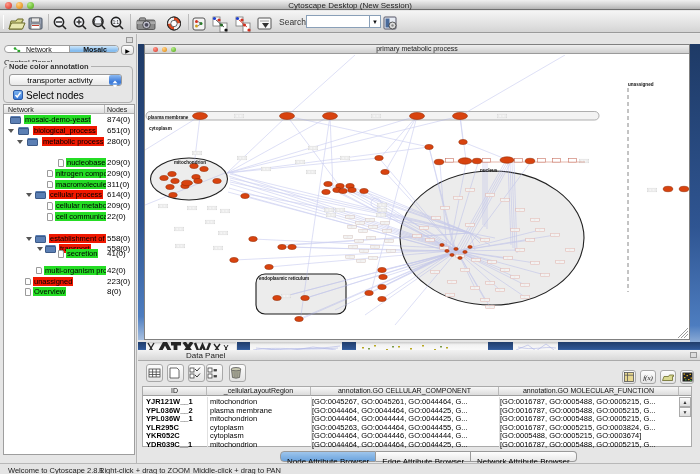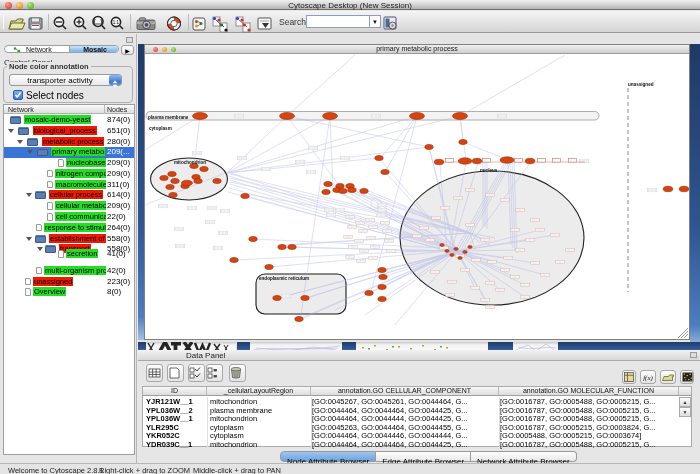--- a/index.html
+++ b/index.html
@@ -232,26 +232,20 @@
           <span class="fold abs" style="left:14px;"></span>
           <span class="lblc" style="left:29.0px;width:73.0px;"><span class="lbl red">biological_process</span></span>
           <span class="num">651(0)</span>
         </div>
       <div class="trow abs" style="top:21.56px;">
           <span class="exp" style="left:13px;"></span>
           <span class="fold abs" style="left:23px;"></span>
           <span class="lblc" style="left:38.0px;width:64.0px;"><span class="lbl red">metabolic process</span></span>
           <span class="num">280(0)</span>
         </div>
-      <div class="trow abs sel" style="top:32.34px;">
-          <span class="exp" style="left:23px;"></span>
-          <span class="fold abs" style="left:33px;"></span>
-          <span class="lblc" style="left:47.0px;width:55.0px;"><span class="lbl green">primary metabo</span></span>
-          <span class="num" style="color:#fff;">209(...</span>
-        </div>
       <div class="trow abs" style="top:43.12px;">
           <span class="page abs" style="left:54px;"></span>
           <span class="lblc" style="left:62.0px;width:40.0px;"><span class="lbl green">nucleobase-</span></span>
           <span class="num">209(0)</span>
         </div>
       <div class="trow abs" style="top:53.9px;">
           <span class="page abs" style="left:43px;"></span>
           <span class="lblc" style="left:51.0px;width:51.0px;"><span class="lbl green">nitrogen compo</span></span>
           <span class="num">209(0)</span>
         </div>
@@ -268,25 +262,20 @@
         </div>
       <div class="trow abs" style="top:86.24px;">
           <span class="page abs" style="left:43px;"></span>
           <span class="lblc" style="left:51.0px;width:51.0px;"><span class="lbl green">cellular metabo</span></span>
           <span class="num">209(0)</span>
         </div>
       <div class="trow abs" style="top:97.02px;">
           <span class="page abs" style="left:43px;"></span>
           <span class="lblc" style="left:51.0px;width:51.0px;"><span class="lbl green">cell communicat</span></span>
           <span class="num">22(0)</span>
-        </div>
-      <div class="trow abs" style="top:107.8px;">
-          <span class="page abs" style="left:32px;"></span>
-          <span class="lblc" style="left:40.0px;width:62.0px;"><span class="lbl green">response to stimul</span></span>
-          <span class="num">264(0)</span>
         </div>
       <div class="trow abs" style="top:118.58px;">
           <span class="exp" style="left:22px;"></span>
           <span class="fold abs" style="left:31px;"></span>
           <span class="lblc" style="left:45.0px;width:57.0px;"><span class="lbl red">establishment of lo</span></span>
           <span class="num">558(0)</span>
         </div>
       <div class="trow abs" style="top:129.36px;">
           <span class="exp" style="left:33px;"></span>
           <span class="fold abs" style="left:41px;"></span>

